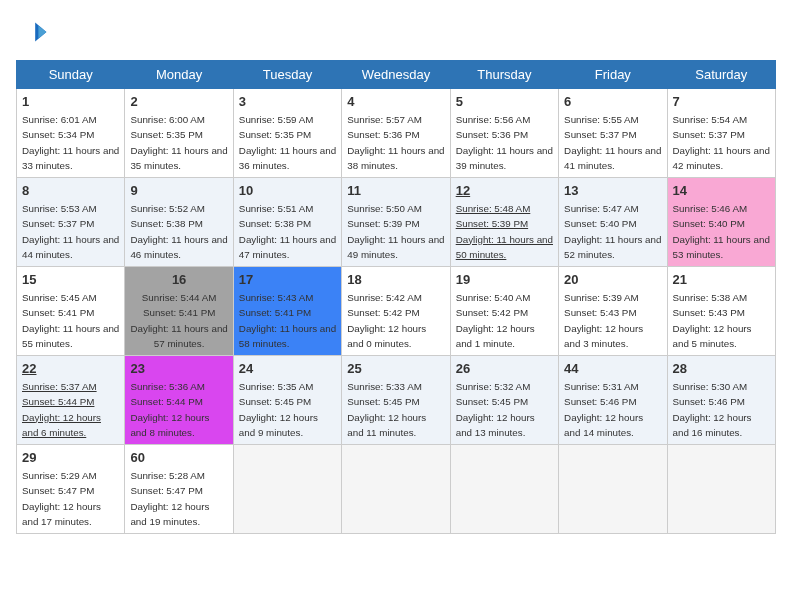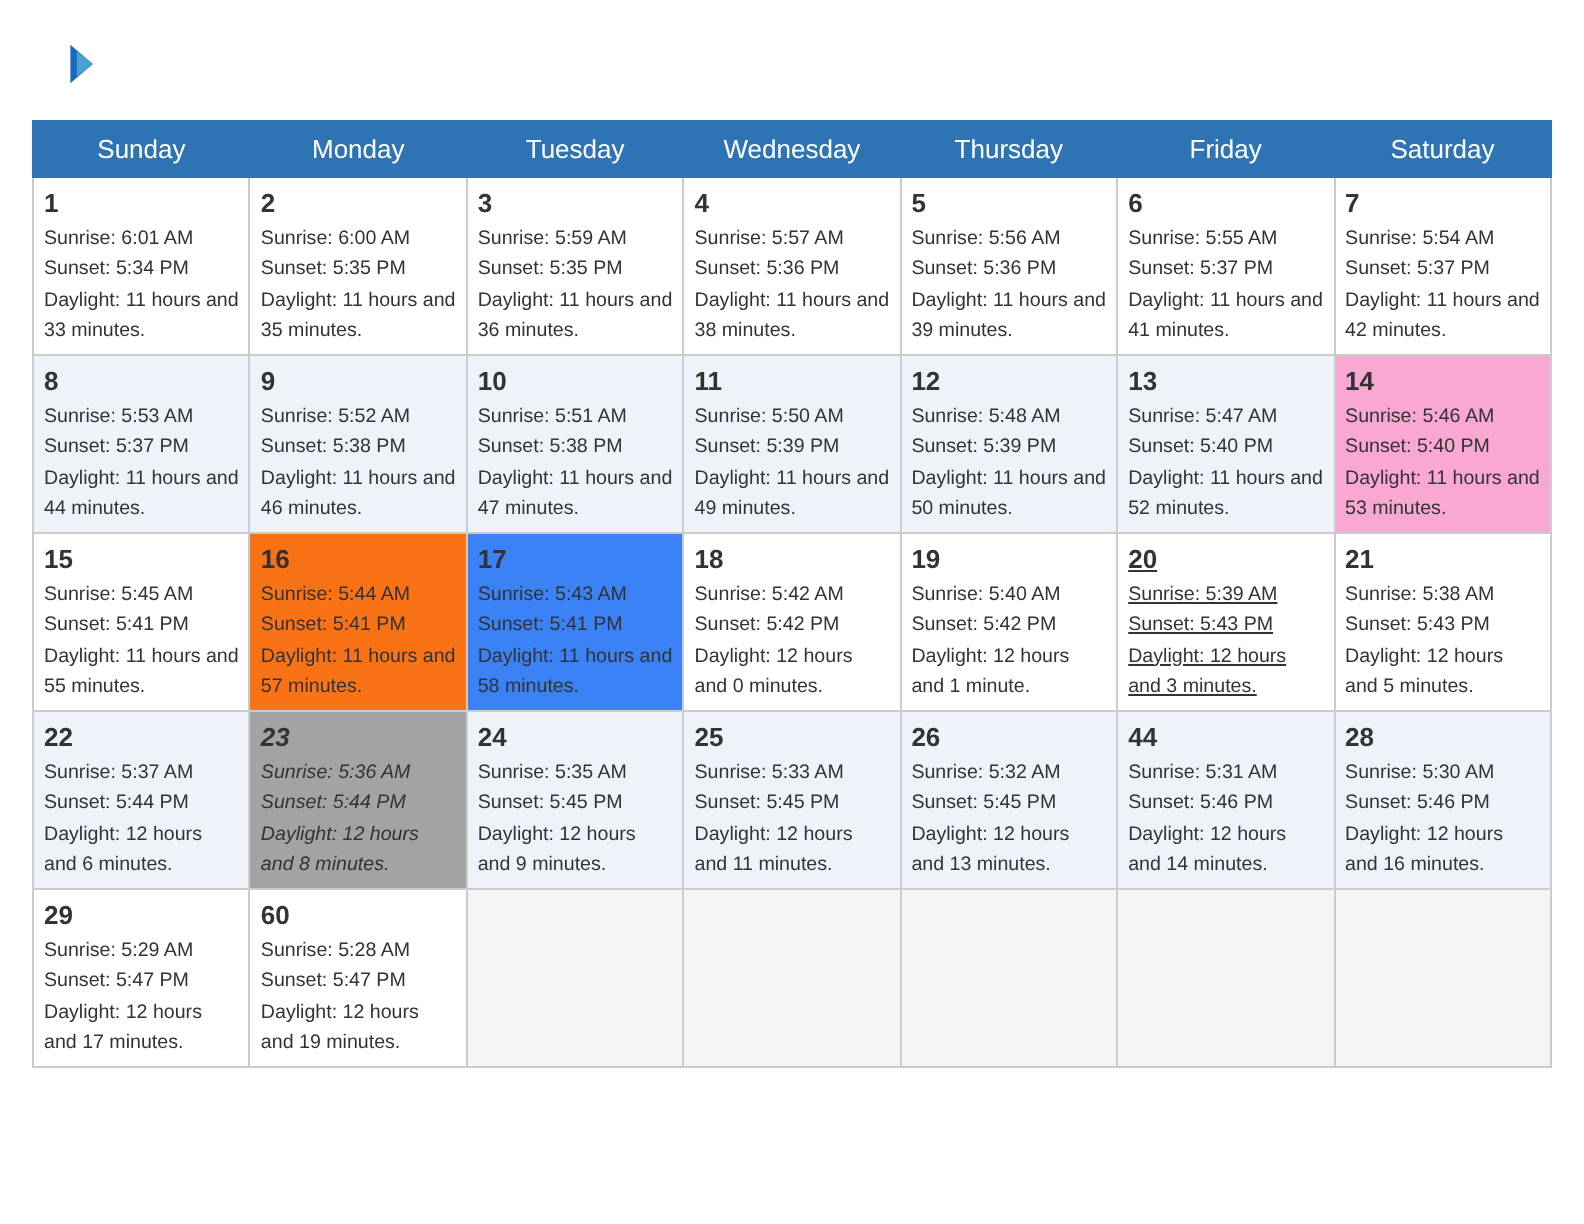--- a/index.html
+++ b/index.html
@@ -128,36 +128,36 @@
         <td style="background-color: rgb(255, 255, 255);"><span class="day-number">4</span><span class="day-info">Sunrise: 5:57 AM<br>Sunset: 5:36 PM<br>Daylight: 11 hours and 38 minutes.</span></td>
         <td style="background-color: rgb(255, 255, 255);"><span class="day-number">5</span><span class="day-info">Sunrise: 5:56 AM<br>Sunset: 5:36 PM<br>Daylight: 11 hours and 39 minutes.</span></td>
         <td style="background-color: rgb(255, 255, 255);"><span class="day-number">6</span><span class="day-info">Sunrise: 5:55 AM<br>Sunset: 5:37 PM<br>Daylight: 11 hours and 41 minutes.</span></td>
         <td style="background-color: rgb(255, 255, 255);"><span class="day-number">7</span><span class="day-info">Sunrise: 5:54 AM<br>Sunset: 5:37 PM<br>Daylight: 11 hours and 42 minutes.</span></td>
       </tr>
       <tr>
         <td style="background-color: rgb(238, 243, 249);"><span class="day-number">8</span><span class="day-info">Sunrise: 5:53 AM<br>Sunset: 5:37 PM<br>Daylight: 11 hours and 44 minutes.</span></td>
         <td style="background-color: rgb(238, 243, 249);"><span class="day-number">9</span><span class="day-info">Sunrise: 5:52 AM<br>Sunset: 5:38 PM<br>Daylight: 11 hours and 46 minutes.</span></td>
         <td style="background-color: rgb(238, 243, 249);"><span class="day-number">10</span><span class="day-info">Sunrise: 5:51 AM<br>Sunset: 5:38 PM<br>Daylight: 11 hours and 47 minutes.</span></td>
         <td style="background-color: rgb(238, 243, 249);"><span class="day-number">11</span><span class="day-info">Sunrise: 5:50 AM<br>Sunset: 5:39 PM<br>Daylight: 11 hours and 49 minutes.</span></td>
-        <td style="background-color: rgb(238, 243, 249);"><span class="day-number">12</span><span class="day-info">Sunrise: 5:48 AM<br>Sunset: 5:39 PM<br>Daylight: 11 hours and 50 minutes.</span></td>
+        <td style="background-color: rgb(238, 243, 249); text-decoration: underline;"><span class="day-number">12</span><span class="day-info">Sunrise: 5:48 AM<br>Sunset: 5:39 PM<br>Daylight: 11 hours and 50 minutes.</span></td>
         <td style="background-color: rgb(238, 243, 249);"><span class="day-number">13</span><span class="day-info">Sunrise: 5:47 AM<br>Sunset: 5:40 PM<br>Daylight: 11 hours and 52 minutes.</span></td>
         <td style="background-color: #f9a8d4;"><span class="day-number">14</span><span class="day-info">Sunrise: 5:46 AM<br>Sunset: 5:40 PM<br>Daylight: 11 hours and 53 minutes.</span></td>
       </tr>
       <tr>
         <td style="background-color: rgb(255, 255, 255); margin-top: 32px;"><span class="day-number">15</span><span class="day-info">Sunrise: 5:45 AM<br>Sunset: 5:41 PM<br>Daylight: 11 hours and 55 minutes.</span></td>
-        <td style="background-color: #f97316;"><span class="day-number">16</span><span class="day-info">Sunrise: 5:44 AM<br>Sunset: 5:41 PM<br>Daylight: 11 hours and 57 minutes.</span></td>
+        <td style="background-color: #a3a3a3; text-align: center;"><span class="day-number">16</span><span class="day-info">Sunrise: 5:44 AM<br>Sunset: 5:41 PM<br>Daylight: 11 hours and 57 minutes.</span></td>
         <td style="background-color: #3b82f6;"><span class="day-number">17</span><span class="day-info">Sunrise: 5:43 AM<br>Sunset: 5:41 PM<br>Daylight: 11 hours and 58 minutes.</span></td>
         <td style="background-color: rgb(255, 255, 255);"><span class="day-number">18</span><span class="day-info">Sunrise: 5:42 AM<br>Sunset: 5:42 PM<br>Daylight: 12 hours and 0 minutes.</span></td>
         <td style="background-color: rgb(255, 255, 255);"><span class="day-number">19</span><span class="day-info">Sunrise: 5:40 AM<br>Sunset: 5:42 PM<br>Daylight: 12 hours and 1 minute.</span></td>
-        <td style="background-color: rgb(255, 255, 255); text-decoration: underline;"><span class="day-number">20</span><span class="day-info">Sunrise: 5:39 AM<br>Sunset: 5:43 PM<br>Daylight: 12 hours and 3 minutes.</span></td>
+        <td style="background-color: rgb(255, 255, 255);"><span class="day-number">20</span><span class="day-info">Sunrise: 5:39 AM<br>Sunset: 5:43 PM<br>Daylight: 12 hours and 3 minutes.</span></td>
         <td style="background-color: rgb(255, 255, 255);"><span class="day-number">21</span><span class="day-info">Sunrise: 5:38 AM<br>Sunset: 5:43 PM<br>Daylight: 12 hours and 5 minutes.</span></td>
       </tr>
       <tr>
-        <td style="background-color: rgb(238, 243, 249);"><span class="day-number">22</span><span class="day-info">Sunrise: 5:37 AM<br>Sunset: 5:44 PM<br>Daylight: 12 hours and 6 minutes.</span></td>
-        <td style="background-color: #a3a3a3; font-style: italic;"><span class="day-number">23</span><span class="day-info">Sunrise: 5:36 AM<br>Sunset: 5:44 PM<br>Daylight: 12 hours and 8 minutes.</span></td>
+        <td style="background-color: rgb(238, 243, 249); text-decoration: underline;"><span class="day-number">22</span><span class="day-info">Sunrise: 5:37 AM<br>Sunset: 5:44 PM<br>Daylight: 12 hours and 6 minutes.</span></td>
+        <td style="background-color: #d946ef;"><span class="day-number">23</span><span class="day-info">Sunrise: 5:36 AM<br>Sunset: 5:44 PM<br>Daylight: 12 hours and 8 minutes.</span></td>
         <td style="background-color: rgb(238, 243, 249);"><span class="day-number">24</span><span class="day-info">Sunrise: 5:35 AM<br>Sunset: 5:45 PM<br>Daylight: 12 hours and 9 minutes.</span></td>
         <td style="background-color: rgb(238, 243, 249);"><span class="day-number">25</span><span class="day-info">Sunrise: 5:33 AM<br>Sunset: 5:45 PM<br>Daylight: 12 hours and 11 minutes.</span></td>
         <td style="background-color: rgb(238, 243, 249);"><span class="day-number">26</span><span class="day-info">Sunrise: 5:32 AM<br>Sunset: 5:45 PM<br>Daylight: 12 hours and 13 minutes.</span></td>
         <td style="background-color: rgb(238, 243, 249);"><span class="day-number">44</span><span class="day-info">Sunrise: 5:31 AM<br>Sunset: 5:46 PM<br>Daylight: 12 hours and 14 minutes.</span></td>
         <td style="background-color: rgb(238, 243, 249);"><span class="day-number">28</span><span class="day-info">Sunrise: 5:30 AM<br>Sunset: 5:46 PM<br>Daylight: 12 hours and 16 minutes.</span></td>
       </tr>
       <tr>
         <td style="background-color: rgb(255, 255, 255);"><span class="day-number">29</span><span class="day-info">Sunrise: 5:29 AM<br>Sunset: 5:47 PM<br>Daylight: 12 hours and 17 minutes.</span></td>
         <td style="background-color: rgb(255, 255, 255);"><span class="day-number">60</span><span class="day-info">Sunrise: 5:28 AM<br>Sunset: 5:47 PM<br>Daylight: 12 hours and 19 minutes.</span></td>
         <td class="empty"></td>

